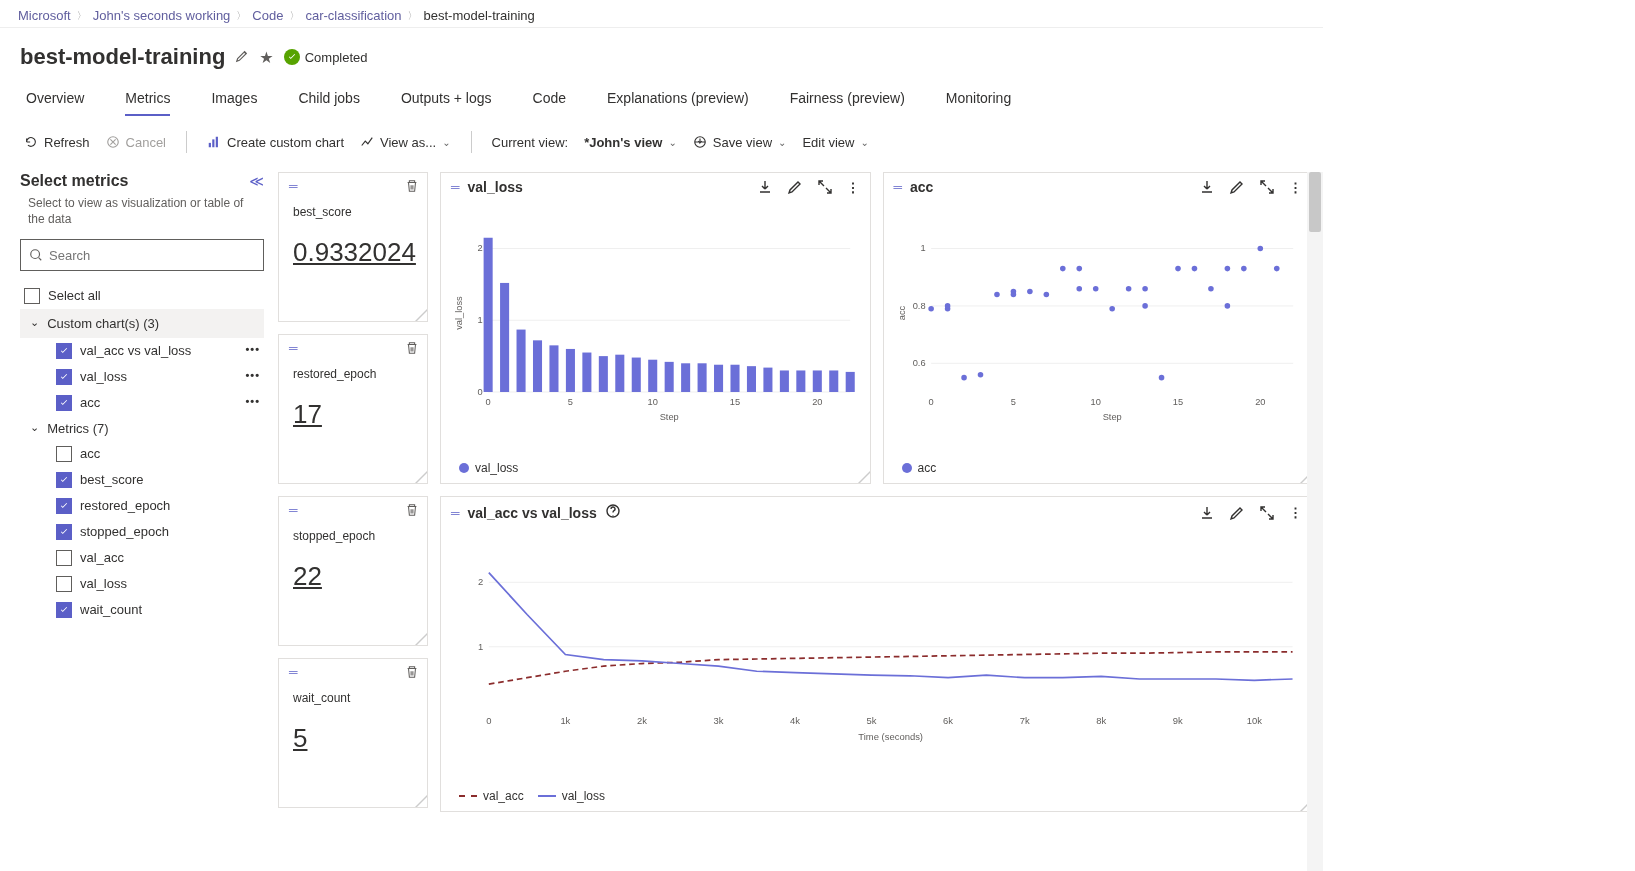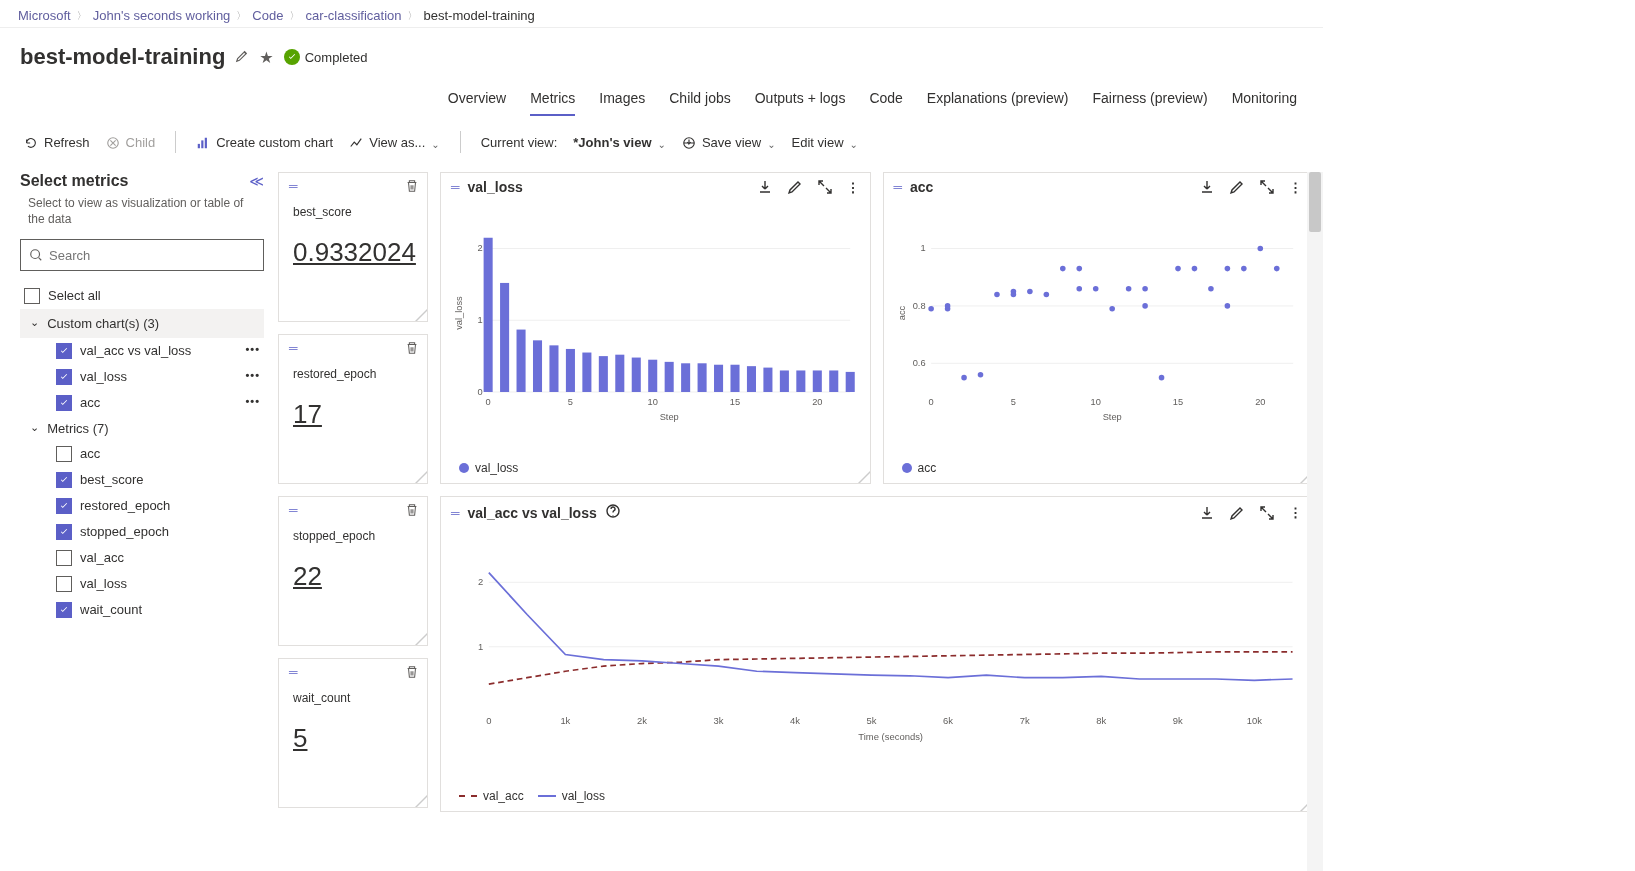--- a/index.html
+++ b/index.html
@@ -15,27 +15,27 @@
 
   
   .title-row { padding: 16px 20px 8px; display: flex; align-items: center; gap: 10px; }
   .title-row h1 { font-size: 22px; font-weight: 600; }
   .star { color: #605e5c; font-size: 16px; cursor: pointer; }
   .completed { display:flex; align-items:center; gap:5px; color:#323130; }
   .check-circle { width:16px; height:16px; border-radius:50%; background:#57a300; display:flex; align-items:center; justify-content:center; }
   .check-circle svg { width:10px; height:10px; fill:#fff; }
 
   
-  .tabs { display:flex; gap:24px; padding: 4px 26px 0; border-bottom:1px solid transparent;justify-content:flex-end; }
+  .tabs { display:flex; gap:41px; padding: 4px 26px 0; border-bottom:1px solid transparent; }
   .tab { padding: 8px 0; cursor:pointer; font-size:14px; color:#323130; border-bottom:2px solid transparent; }
   .tab.active { border-bottom-color:#5b5fc7; color:#323130; font-weight:400; }
 
   
   .toolbar { display:flex; align-items:center; gap:16px; padding: 14px 24px 12px; font-size:13px; }
-  .toolbar .btn { display:flex; align-items:flex-end; gap:6px; cursor:pointer; color:#323130; }
+  .toolbar .btn { display:flex; align-items:center; gap:6px; cursor:pointer; color:#323130; }
   .toolbar .divider { width:1px; height:22px; background:#ccc; margin:0 4px; }
   .toolbar .chev { font-size:10px; color:#666; }
   .icon14 { width:14px; height:14px; }
 
   
   .main { display:flex; padding:7px 10px 0 20px; gap:10px; height: 700px; }
   .side { width:248px; flex-shrink:0; padding-right:4px; }
   .side-head { display:flex; justify-content:space-between; align-items:center; }
   .side h2 { font-size:16px; font-weight:600; }
   .side-desc { font-size:12px; color:#605e5c; margin:6px 8px 12px; line-height:1.3; }
@@ -132,21 +132,21 @@
       <svg class="icon14" viewBox="0 0 16 16" stroke="#323130" fill="none" stroke-width="1.3">
           <path d="M3 8a5 5 0 1 1 1.5 3.5M3 8V4M3 8h4"></path>
         </svg>
       <span>Refresh</span>
     </div>
     <div class="btn" style="color:#a19f9d">
       <svg class="icon14" viewBox="0 0 16 16" stroke="#a19f9d" fill="none" stroke-width="1.3">
           <circle cx="8" cy="8" r="6"></circle>
           <path d="M5 5l6 6M11 5l-6 6"></path>
         </svg>
-      <span>Child</span>
+      <span>Cancel</span>
     </div>
     <div class="divider"></div>
     <div class="btn">
       <svg class="icon14" viewBox="0 0 16 16" fill="#5b5fc7">
           <rect x="2" y="9" width="2.5" height="5"></rect>
           <rect x="6" y="5" width="2.5" height="9"></rect>
           <rect x="10" y="2" width="2.5" height="12"></rect>
         </svg>
       <span>Create custom chart</span>
     </div>

